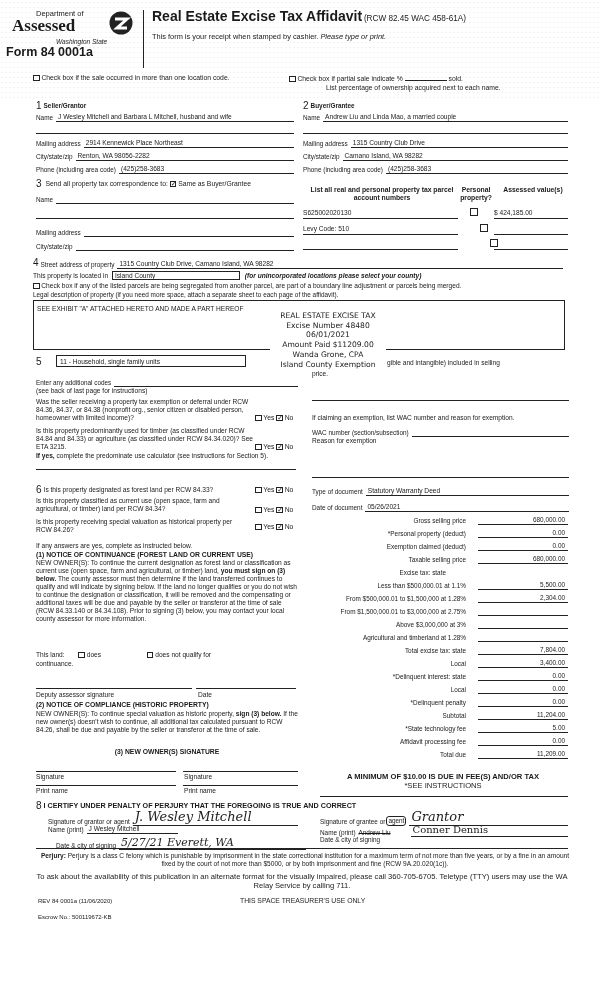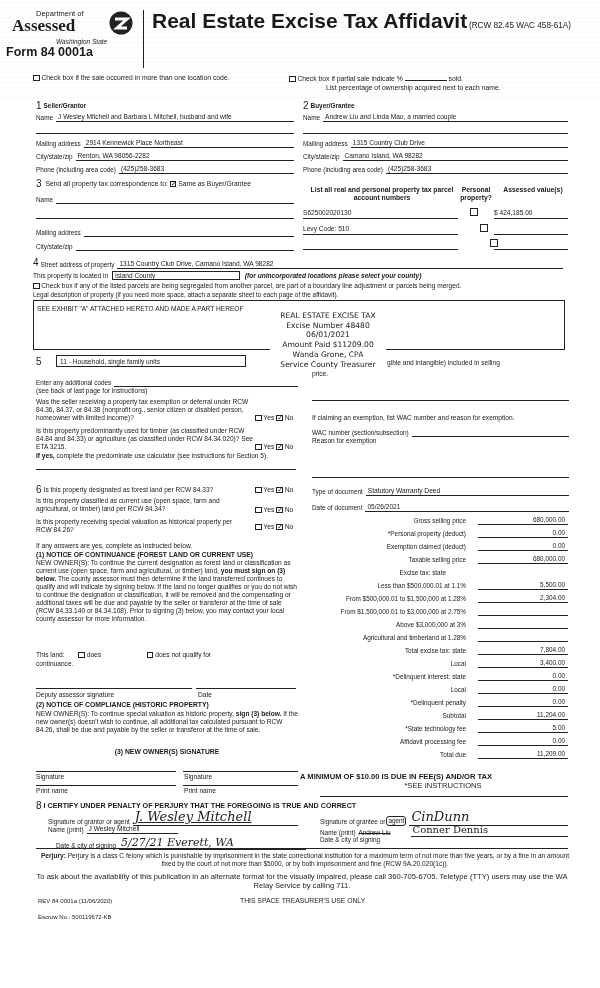--- a/index.html
+++ b/index.html
@@ -39,24 +39,25 @@
   <div class="abs" style="left:4px;top:8px;font-family:'Liberation Serif',serif;font-weight:bold;font-size:17px;">Assessed</div>
   <div class="abs" style="left:48px;top:30px;font-size:6.5px;font-style:italic;">Washington State</div>
   <svg class="abs" style="left:100px;top:2px;" width="26" height="26" viewBox="0 0 26 26">
     <circle cx="13" cy="13" r="11.5" fill="#222"></circle>
     <path d="M7 9 L19 9 L9 18 L19 18" stroke="#fff" stroke-width="3" fill="none"></path>
   </svg>
   <div class="abs" style="left:-2px;top:37px;font-size:12.5px;font-weight:bold;">Form 84 0001a</div>
 </div>
 <div class="abs" style="left:143px;top:10px;width:1px;height:58px;background:#222;"></div>
 <div class="abs" style="left:152px;top:8px;white-space:nowrap;">
-  <span style="font-size:21px;font-weight:bold;">Real Estate Excise Tax Affidavit</span>
+  <span style="font-size:14px;font-weight:bold;">Real Estate Excise Tax Affidavit</span>
   <span style="font-size:8.2px;">(RCW 82.45 WAC 458-61A)</span>
 </div>
 <div class="abs" style="left:152px;top:32px;font-size:7.4px;line-height:1.22;white-space:nowrap;">
+  <div><span>This form is your receipt when stamped by cashier.</span> <i>Please type or print.</i></div>
 </div>
 <div class="abs" style="left:33px;top:74px;white-space:nowrap;font-size:6.8px;">
   <span class="cb"></span>
   <span>Check box if the sale occurred in more than one location code.</span>
 </div>
 <div class="abs" style="left:289px;top:74px;white-space:nowrap;font-size:6.8px;">
   <span class="cb"></span>
   <span>Check box if partial sale indicate %</span>
   <span class="ul" style="display:inline-block;width:42px;height:7px;"></span>
   <span>sold.</span>
@@ -165,21 +166,21 @@
   <div style="padding:4px 0 0 3px;font-size:6.6px;">SEE EXHIBIT "A" ATTACHED HERETO AND MADE A PART HEREOF</div>
 </div>
 
 
 <div class="abs stamp" style="left:270px;top:311px;width:116px;">
   <div>REAL ESTATE EXCISE TAX</div>
   <div>Excise Number 48480</div>
   <div>06/01/2021</div>
   <div>Amount Paid $11209.00</div>
   <div>Wanda Grone, CPA</div>
-  <div>Service County Treasurer</div>
+  <div>Island County Exemption</div>
 </div>
 
 
 <div class="abs" style="left:36px;top:356px;font-size:10px;">5</div>
 <div class="abs box val" style="left:56px;top:355px;width:190px;height:12px;padding:2px 0 0 3px;">11 - Household, single family units</div>
 <div class="abs" style="left:387px;top:359px;white-space:nowrap;font-size:6.6px;">
   <span>gible and intangible) included in selling</span>
 </div>
 <div class="abs" style="left:312px;top:370px;font-size:6.6px;">price.</div>
 
@@ -348,45 +349,45 @@
   </div>
 <div class="tax-row" style="top:734px;">
     <span class="tax-label">Affidavit processing fee</span>
     <span class="tax-val">0.00</span>
   </div>
 <div class="tax-row" style="top:747px;">
     <span class="tax-label">Total due</span>
     <span class="tax-val">11,209.00</span>
   </div>
 
-<div class="abs bold" style="left:300px;top:772px;width:286px;font-size:7.6px;">A MINIMUM OF $10.00 IS DUE IN FEE(S) AND/OR TAX</div>
+<div class="abs bold" style="left:300px;top:772px;width:286px;text-align:center;font-size:7.6px;">A MINIMUM OF $10.00 IS DUE IN FEE(S) AND/OR TAX</div>
 <div class="abs" style="left:300px;top:781px;width:286px;text-align:center;font-size:7.6px;">*SEE INSTRUCTIONS</div>
 <div class="abs ul" style="left:320px;top:796px;width:248px;"></div>
 
 
 <div class="abs bold" style="left:36px;top:800px;white-space:nowrap;font-size:7.2px;">
   <span class="secnum" style="font-weight:normal;">8</span><span>I CERTIFY UNDER PENALTY OF PERJURY THAT THE FOREGOING IS TRUE AND CORRECT</span>
 </div>
 <div class="row" style="left:48px;top:812px;width:250px;">
   <span>Signature of grantor or agent</span>
-  <div class="fill sig" style="height:14px;text-decoration:underline;">J. Wesley Mitchell</div>
+  <div class="fill sig" style="height:14px;">J. Wesley Mitchell</div>
 </div>
 <div class="row" style="left:48px;top:825px;width:130px;">
   <span>Name (print)</span>
   <div class="fill val">J Wesley Mitchell</div>
 </div>
 <div class="row" style="left:56px;top:836px;width:250px;">
   <span>Date &amp; city of signing</span>
   <div class="fill sig" style="height:14px;font-size:11px;">5/27/21   Everett, WA</div>
 </div>
 
 <div class="row" style="left:320px;top:812px;width:248px;">
   <span>Signature of grantee or</span>
   <span class="box" style="border-radius:3px;padding:0 1px;border-width:1.2px;margin-left:1px;">agent</span>
-  <div class="fill sig" style="height:14px;">CinDunn</div>
+  <div class="fill sig" style="height:14px;">Grantor</div>
 </div>
 <div class="row" style="left:320px;top:825px;width:248px;">
   <span>Name (print)</span>
   <span style="text-decoration:line-through;margin-left:3px;">Andrew Liu</span>
   <div class="fill sig" style="height:12px;font-size:10px;font-style:normal;margin-left:20px;">Conner Dennis</div>
 </div>
 <div class="row" style="left:320px;top:836px;width:248px;">
   <span>Date &amp; city of signing</span>
 </div>
 <div class="abs ul" style="left:36px;top:848px;width:532px;"></div>

